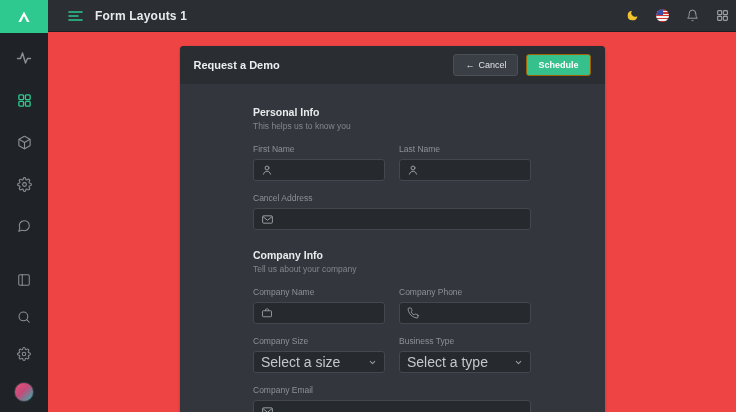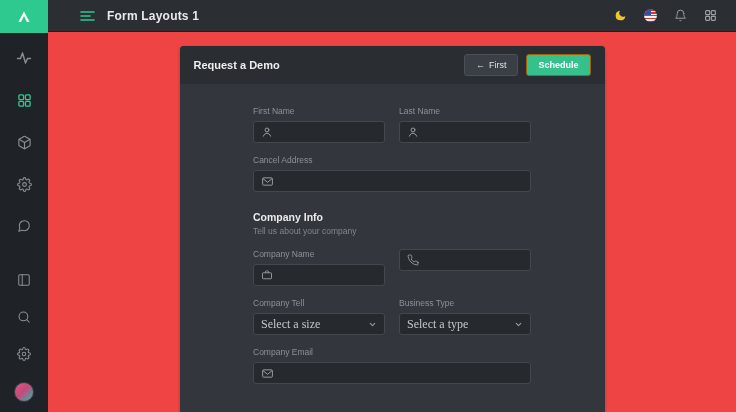--- a/index.html
+++ b/index.html
@@ -18,21 +18,21 @@
     gap:19px; padding-bottom:10px; }
   .side-icon { width:18px; height:18px; display:flex; align-items:center; justify-content:center;
     cursor:pointer; }
   .side-icon svg { stroke:#8a9096; }
   .side-icon.active svg { stroke:#2ec98f; }
   .avatar { width:20px; height:20px; border-radius:50%;
     background:linear-gradient(135deg,#e8537a 0%,#c44b7a 45%,#28b7b0 100%);
     border:1px solid #3a3e44; cursor:pointer; }
 
   
-  .topbar { background:#2b2e33; display:flex; align-items:center; padding:0 18px;
+  .topbar { background:#2b2e33; display:flex; align-items:center; padding:0 6px;
     border-bottom:1px solid #1d2023; }
   .menu-toggle { margin-left:14px; cursor:pointer; display:flex; align-items:center; }
   .page-title { margin-left:12px; font-size:12px; font-weight:700; color:#e8eaec; letter-spacing:.2px; }
   .topbar-right { margin-left:auto; display:flex; align-items:center; gap:15px; }
   .tb-icon { width:15px; height:15px; display:flex; align-items:center; justify-content:center;
     cursor:pointer; }
   .flag { width:13px; height:13px; border-radius:50%; overflow:hidden; position:relative;
     background:repeating-linear-gradient(0deg,#d8352c 0 1.4px,#f2f2f2 1.4px 2.8px); }
   .flag .canton { position:absolute; left:0; top:0; width:7px; height:6px; background:#3c4ea0; }
 
@@ -54,21 +54,21 @@
   .section-head { margin-bottom:13px; }
   .section-title { font-size:10.5px; font-weight:700; color:#e9ebec; }
   .section-sub { font-size:8.5px; color:#82878d; margin-top:3px; }
   .section-head.company { margin-top:19px; }
   .row { display:grid; grid-template-columns:1fr 1fr; gap:14px; margin-bottom:12px; }
   .field label { display:block; font-size:8.5px; color:#8d9297; margin-bottom:5px; }
   .input, .select { height:22px; background:#26292d; border:1px solid #44484e;
     border-radius:3px; display:flex; align-items:center; padding:0 7px; cursor:text; }
   .input svg { stroke:#9aa0a6; }
   .select { cursor:pointer; justify-content:space-between; }
-  .select .sel-text { font-size:12px; color:#c4c8cc;font-family:Liberation Serif, serif; }
+  .select .sel-text { font-size:14px; color:#c4c8cc; }
   .select svg { stroke:#9aa0a6; }
   .full { margin-bottom:12px; }
   svg { display:block; }
 </style>
 </head>
 <body>
 
 <div class="app">
 
   <aside class="sidebar">
@@ -197,29 +197,33 @@
     </div>
   </header>
 
   <main class="content">
     <section class="card">
       <div class="card-header">
         <h1 class="card-title">Request a Demo</h1>
         <div class="card-actions">
           <button class="btn btn-cancel">
             <span>←</span>
-            <span>First</span>
+            <span>Cancel</span>
           </button>
           <button class="btn btn-schedule">Schedule</button>
         </div>
       </div>
 
       <div class="card-body">
         <div class="form">
 
+          <div class="section-head">
+            <div class="section-title">Personal Info</div>
+            <div class="section-sub">This helps us to know you</div>
+          </div>
 
           <div class="row">
             <div class="field">
               <label>First Name</label>
               <div class="input">
                 <span>
                   <svg width="12" height="12" viewBox="0 0 16 16" fill="none" stroke-width="1.3" stroke-linecap="round">
                     <circle cx="8" cy="5.3" r="2.6"></circle>
                       <path d="M3.2 13.6c.8-2.6 2.6-3.9 4.8-3.9s4 1.3 4.8 3.9"></path>
                   </svg>
@@ -262,33 +266,34 @@
               <div class="input">
                 <span>
                   <svg width="12" height="12" viewBox="0 0 16 16" fill="none" stroke-width="1.2" stroke-linejoin="round">
                     <rect x="2" y="5" width="12" height="8" rx="1"></rect>
                     <path d="M6 5V3.8A1.3 1.3 0 0 1 7.3 2.5h1.4A1.3 1.3 0 0 1 10 3.8V5"></path>
                   </svg>
                 </span>
               </div>
             </div>
             <div class="field">
+              <label>Company Phone</label>
               <div class="input">
                 <span>
                   <svg width="12" height="12" viewBox="0 0 24 24" fill="none" stroke-width="1.8" stroke-linecap="round" stroke-linejoin="round">
                     <path d="M22 16.92v3a2 2 0 0 1-2.18 2 19.79 19.79 0 0 1-8.63-3.07 19.5 19.5 0 0 1-6-6 19.79 19.79 0 0 1-3.07-8.67A2 2 0 0 1 4.11 2h3a2 2 0 0 1 2 1.72 12.84 12.84 0 0 0 .7 2.81 2 2 0 0 1-.45 2.11L8.09 9.91a16 16 0 0 0 6 6l1.27-1.27a2 2 0 0 1 2.11-.45 12.84 12.84 0 0 0 2.81.7A2 2 0 0 1 22 16.92z"></path>
                   </svg>
                 </span>
               </div>
             </div>
           </div>
 
           <div class="row">
             <div class="field">
-              <label>Company Tell</label>
+              <label>Company Size</label>
               <div class="select">
                 <span class="sel-text">Select a size</span>
                 <span>
                   <svg width="9" height="9" viewBox="0 0 16 16" fill="none" stroke-width="1.8" stroke-linecap="round" stroke-linejoin="round">
                     <path d="M4 6l4 4 4-4"></path>
                   </svg>
                 </span>
               </div>
             </div>
             <div class="field">

